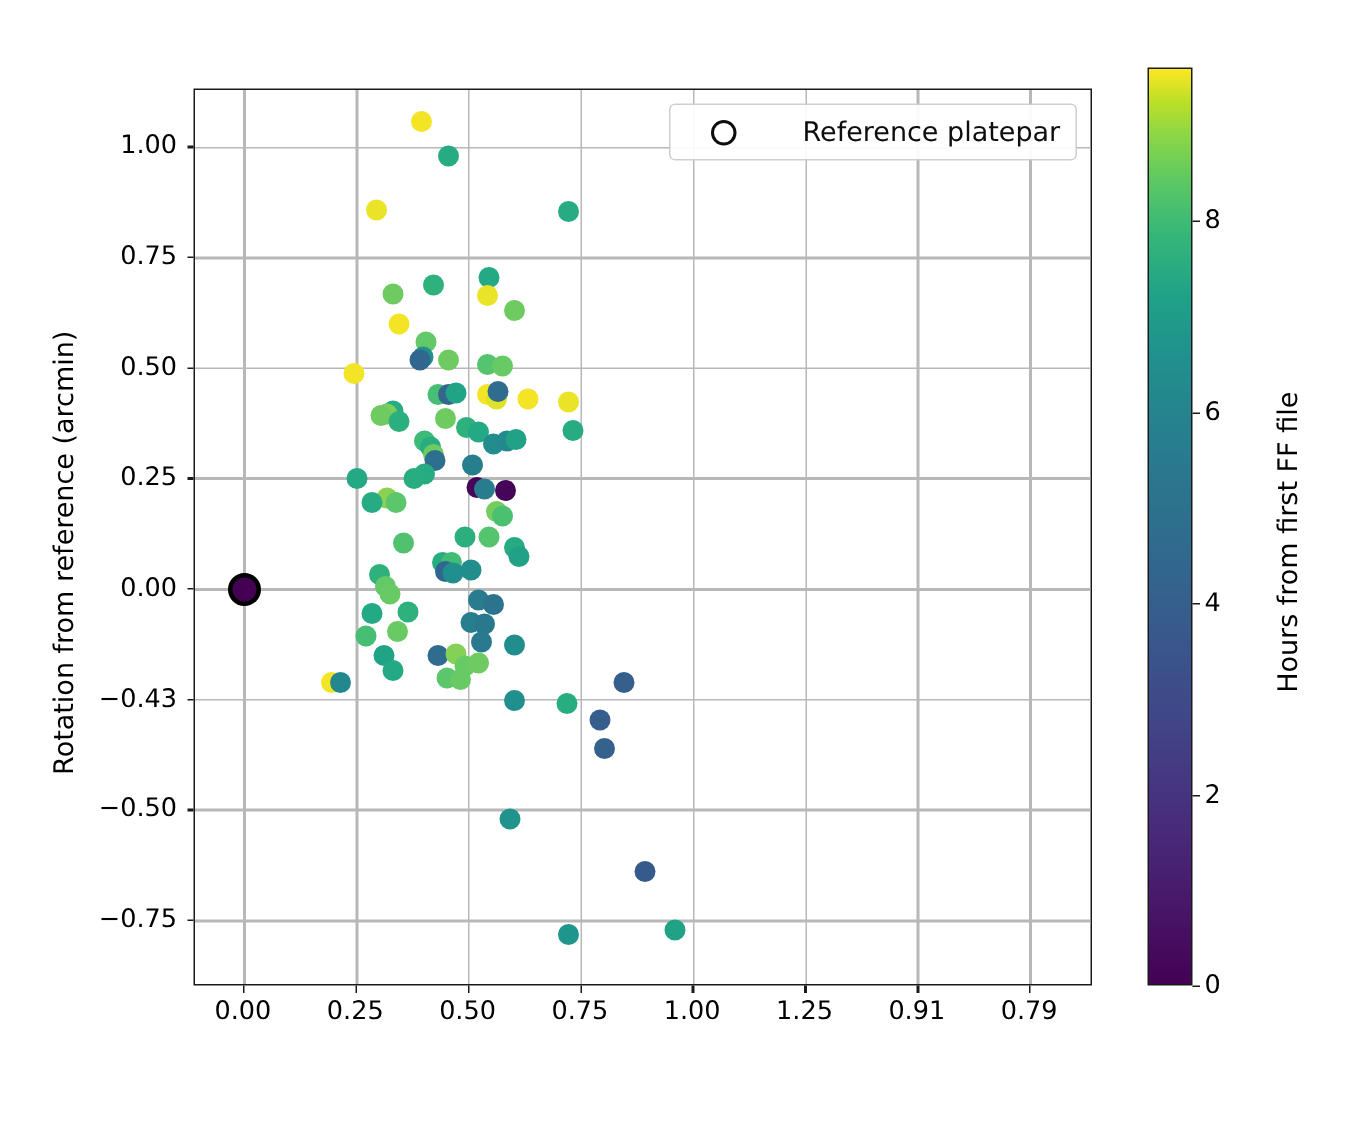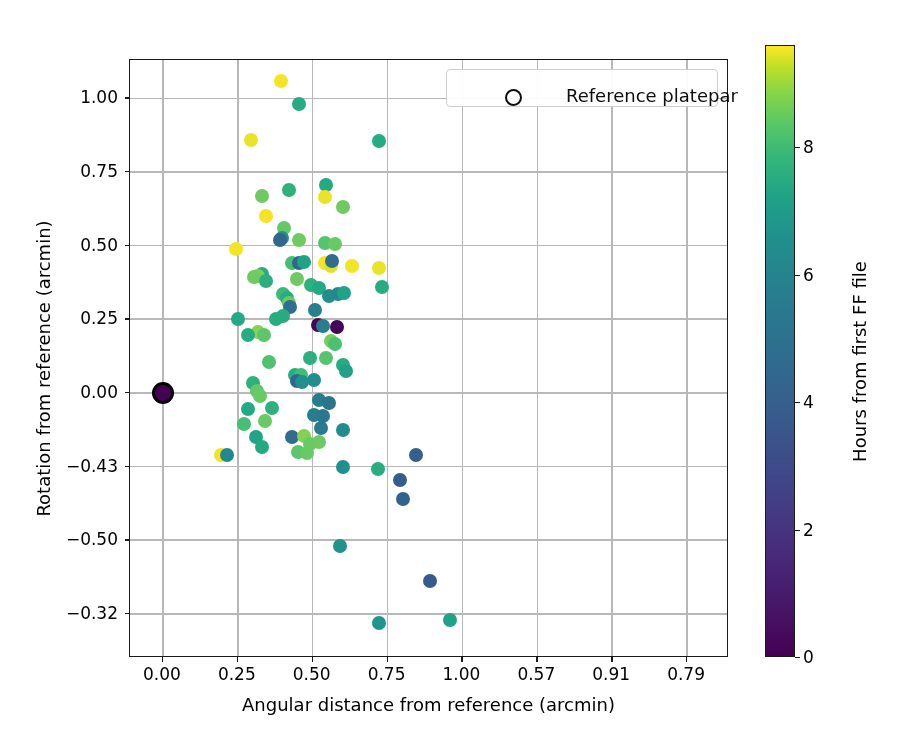--- a/index.html
+++ b/index.html
@@ -121,23 +121,22 @@
     position: absolute;
     left: 446px;
     top: 69px;
     width: 272px;
     height: 38px;
     background: #ffffff;
     border: 1px solid #cccccc;
     border-radius: 4px;
     box-sizing: border-box;
     display: flex;
-    align-items: flex-end;
+    align-items: center;
     opacity: 0.94;
-    padding-left: 31px;
   }
   #legend-marker {
     width: 17px;
     height: 17px;
     border: 2.1px solid #000000;
     border-radius: 50%;
     background: #ffffff;
     margin-left: 27px;
     box-sizing: border-box;
     flex: 0 0 auto;
@@ -305,21 +304,20 @@
         <div class="pt" style="left: 269.55px; top: 419.778px; width: 14px; height: 14px; background: rgb(54, 93, 141);"></div>
         <div class="pt" style="left: 272.545px; top: 438.926px; width: 14px; height: 14px; background: rgb(52, 98, 141);"></div>
         <div class="pt" style="left: 209.65px; top: 486.059px; width: 14px; height: 14px; background: rgb(32, 148, 140);"></div>
         <div class="pt" style="left: 299.5px; top: 521.409px; width: 14px; height: 14px; background: rgb(55, 90, 140);"></div>
         <div class="pt" style="left: 248.585px; top: 562.65px; width: 14px; height: 14px; background: rgb(31, 150, 139);"></div>
         <div class="pt" style="left: 320.465px; top: 559.704px; width: 14px; height: 14px; background: rgb(33, 162, 135);"></div>
         <div id="ref-marker" style="left: 32.945px; top: 332.877px; width: 22px; height: 22px; background: rgb(68, 1, 84); border: 3px solid rgb(0, 0, 0);"></div>
       </div>
   </div>
 
-  <div id="xlabel">Angular distance from reference (arcmin)</div>
   <div id="ylabel">Rotation from reference (arcmin)</div>
 
   <div id="legend">
     <div id="legend-marker"></div>
     <div id="legend-label">Reference platepar</div>
   </div>
 
   <div id="colorbar"></div>
   <div id="cblabel">Hours from first FF file</div>
 
@@ -327,27 +325,27 @@
     <div class="xtick-label" style="left: 161.945px;">0.00</div>
     <div class="xtick-mark" style="left: 236.82px;"></div>
     <div class="xtick-label" style="left: 236.82px;">0.25</div>
     <div class="xtick-mark" style="left: 311.695px;"></div>
     <div class="xtick-label" style="left: 311.695px;">0.50</div>
     <div class="xtick-mark" style="left: 386.57px;"></div>
     <div class="xtick-label" style="left: 386.57px;">0.75</div>
     <div class="xtick-mark" style="left: 461.445px;"></div>
     <div class="xtick-label" style="left: 461.445px;">1.00</div>
     <div class="xtick-mark" style="left: 536.32px;"></div>
-    <div class="xtick-label" style="left: 536.32px;">0.57</div>
+    <div class="xtick-label" style="left: 536.32px;">1.25</div>
     <div class="xtick-mark" style="left: 611.195px;"></div>
     <div class="xtick-label" style="left: 611.195px;">0.91</div>
     <div class="xtick-mark" style="left: 686.07px;"></div>
     <div class="xtick-label" style="left: 686.07px;">0.79</div>
     <div class="ytick-mark" style="top: 612.813px;"></div>
-    <div class="ytick-label" style="top: 612.813px;">−0.32</div>
+    <div class="ytick-label" style="top: 612.813px;">−0.75</div>
     <div class="ytick-mark" style="top: 539.167px;"></div>
     <div class="ytick-label" style="top: 539.167px;">−0.50</div>
     <div class="ytick-mark" style="top: 465.522px;"></div>
     <div class="ytick-label" style="top: 465.522px;">−0.43</div>
     <div class="ytick-mark" style="top: 391.877px;"></div>
     <div class="ytick-label" style="top: 391.877px;">0.00</div>
     <div class="ytick-mark" style="top: 318.232px;"></div>
     <div class="ytick-label" style="top: 318.232px;">0.25</div>
     <div class="ytick-mark" style="top: 244.586px;"></div>
     <div class="ytick-label" style="top: 244.586px;">0.50</div>

